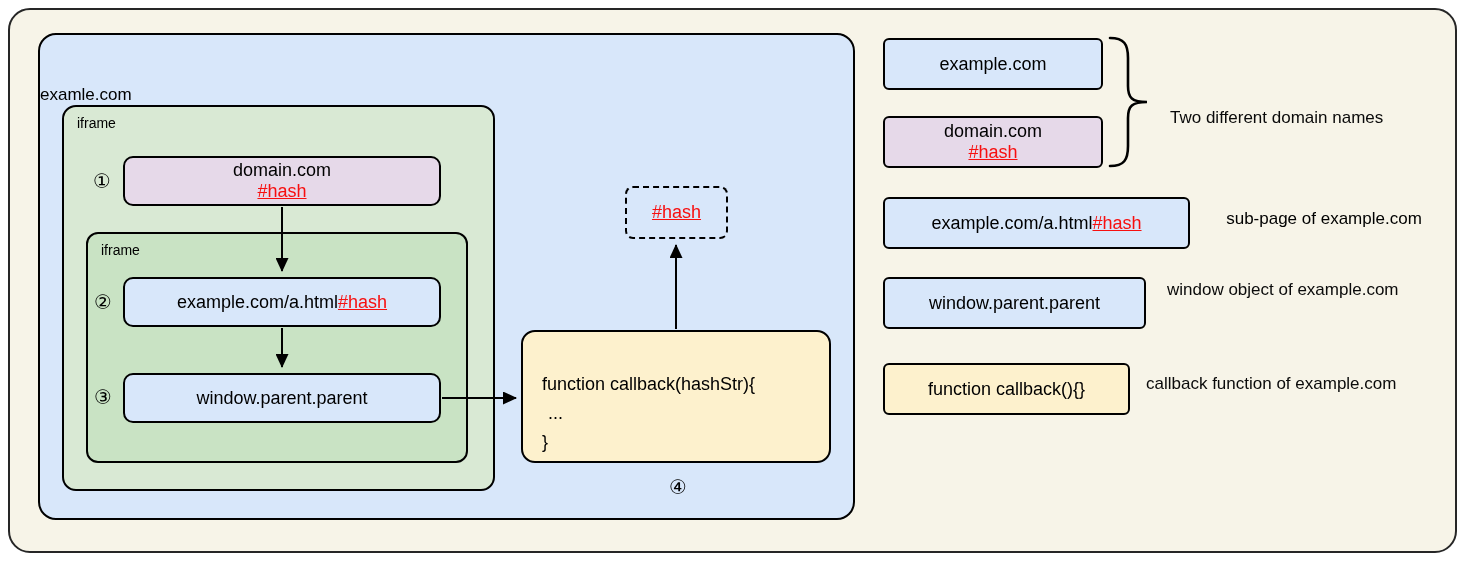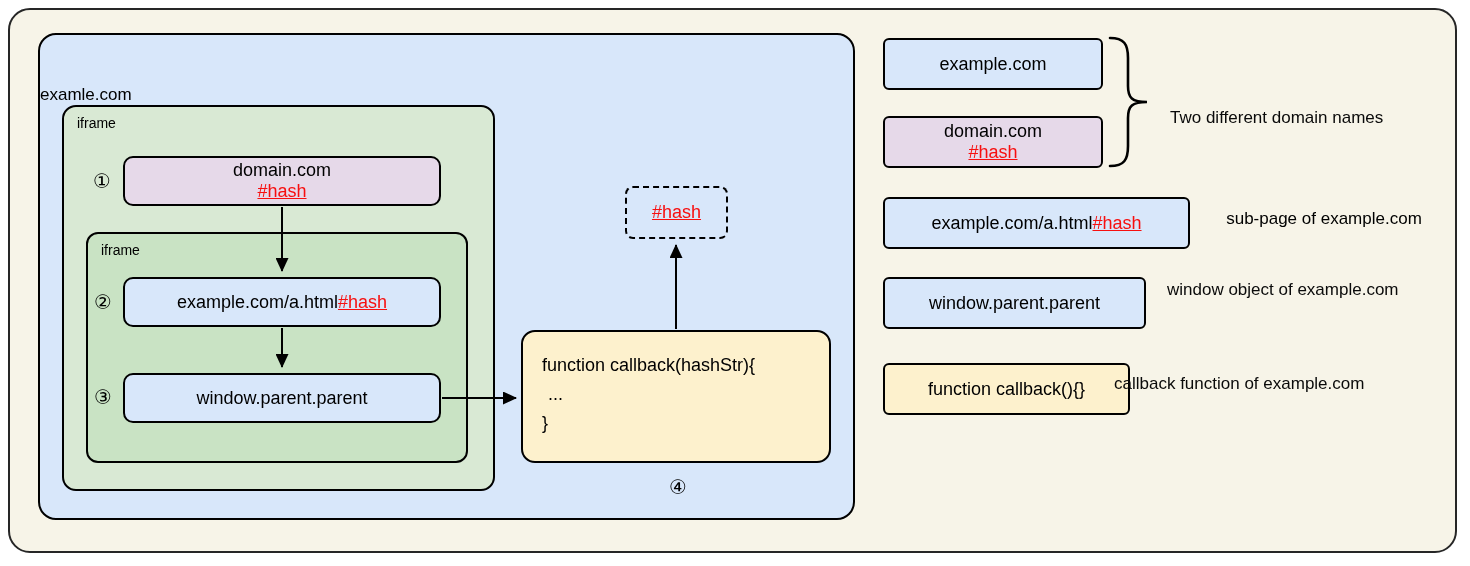--- a/index.html
+++ b/index.html
@@ -53,21 +53,21 @@
   .fill-yellow{background:var(--yellow-fill);}
   .red{color:var(--hash-red);text-decoration:underline;}
   .badge{
     position:absolute;width:26px;text-align:center;font-size:20px;
     font-family:"DejaVu Sans","Liberation Sans",sans-serif;
   }
   .callback-box{
     position:absolute;left:521px;top:330px;width:310px;height:133px;
     background:var(--yellow-fill);border:2px solid var(--border);border-radius:14px;
     box-sizing:border-box;font-size:18px;line-height:29px;
-    padding:19px 10px 0 19px;
+    padding:38px 10px 0 19px;
   }
   .callback-line2{margin-left:6px;}
   .dashed-box{
     position:absolute;left:625px;top:186px;width:103px;height:53px;
     border:2.5px dashed var(--border);border-radius:8px;box-sizing:border-box;
     display:flex;align-items:center;justify-content:center;font-size:18px;
   }
   .legend-box{height:52px;border-radius:6px;}
   .note{position:absolute;font-size:17px;color:#0a0a0a;white-space:nowrap;}
   .note-stack{position:absolute;left:1198px;top:209px;width:252px;text-align:center;font-size:17px;}
@@ -159,17 +159,17 @@
     </div>
 
     <div class="box fill-blue legend-box" style="left:883px;top:277px;width:263px;">
       <span>window.parent.parent</span>
     </div>
     <div class="note" style="left:1167px;top:280px;">window object of example.com</div>
 
     <div class="box fill-yellow legend-box" style="left:883px;top:363px;width:247px;">
       <span>function callback(){}</span>
     </div>
-    <div class="note" style="left:1114px;top:374px;">callback function of example.com</div>
+    <div class="note" style="left:1146px;top:374px;">callback function of example.com</div>
 
   </div>
 
 </div>
 
 </body></html>

